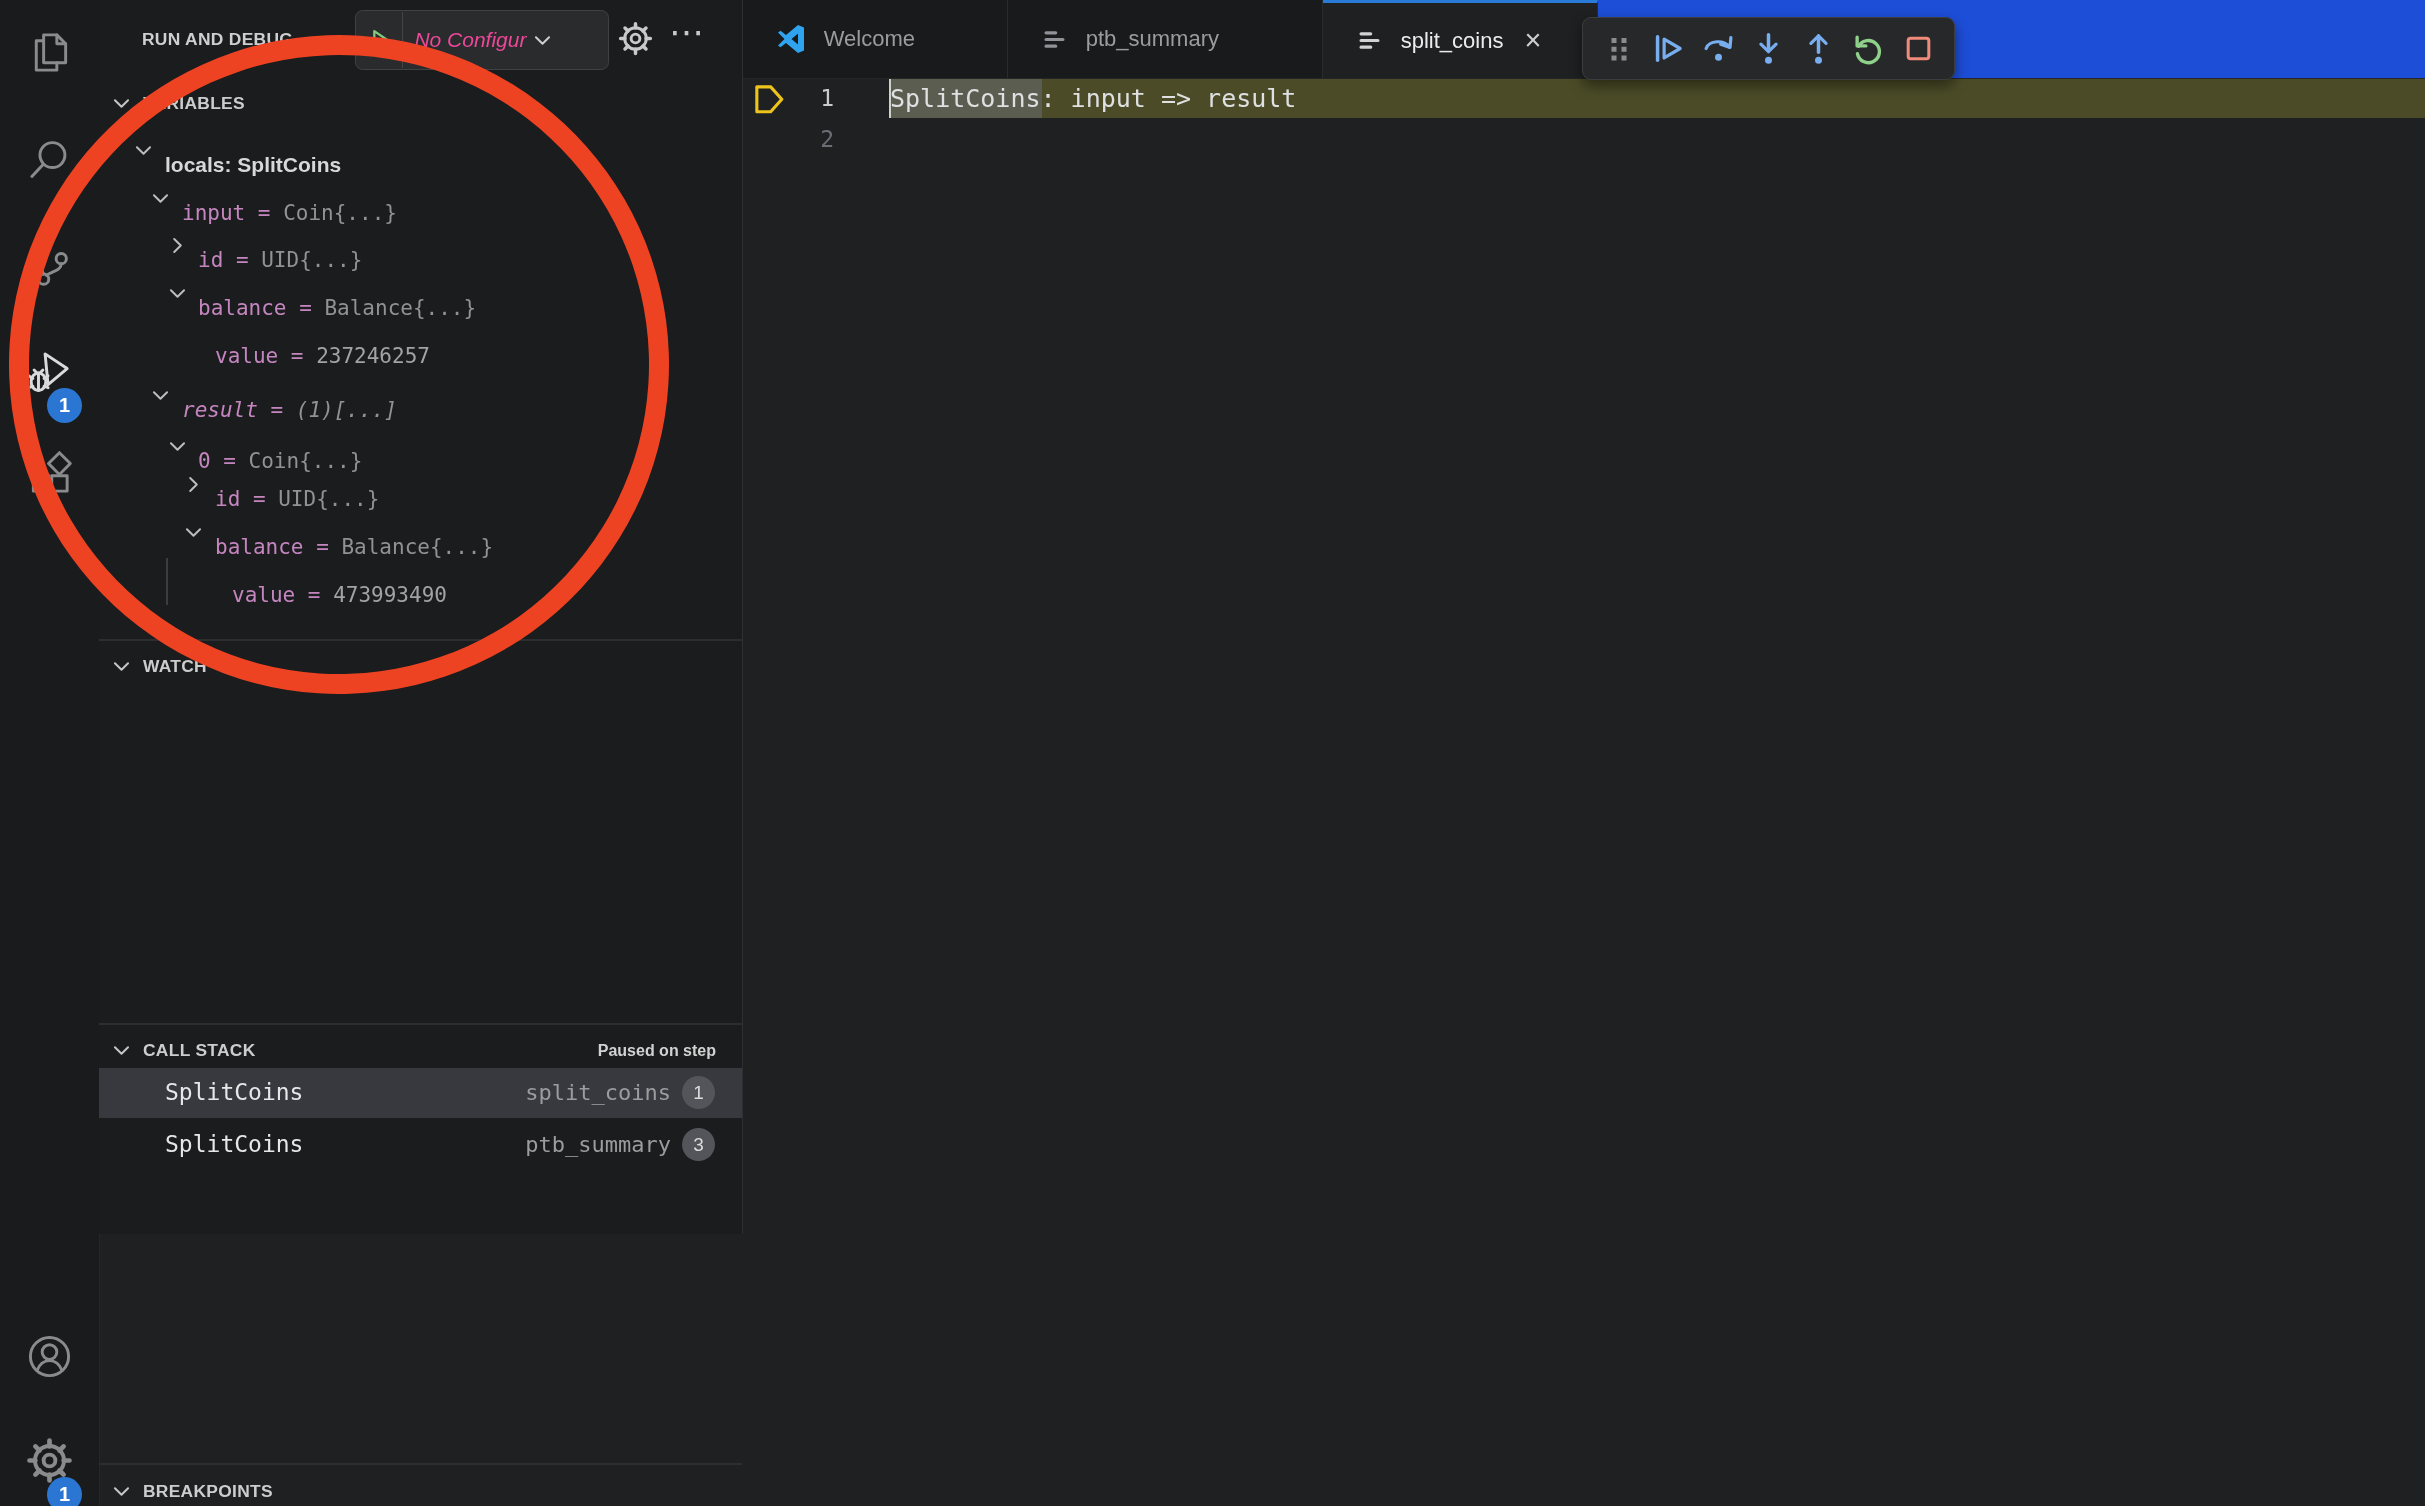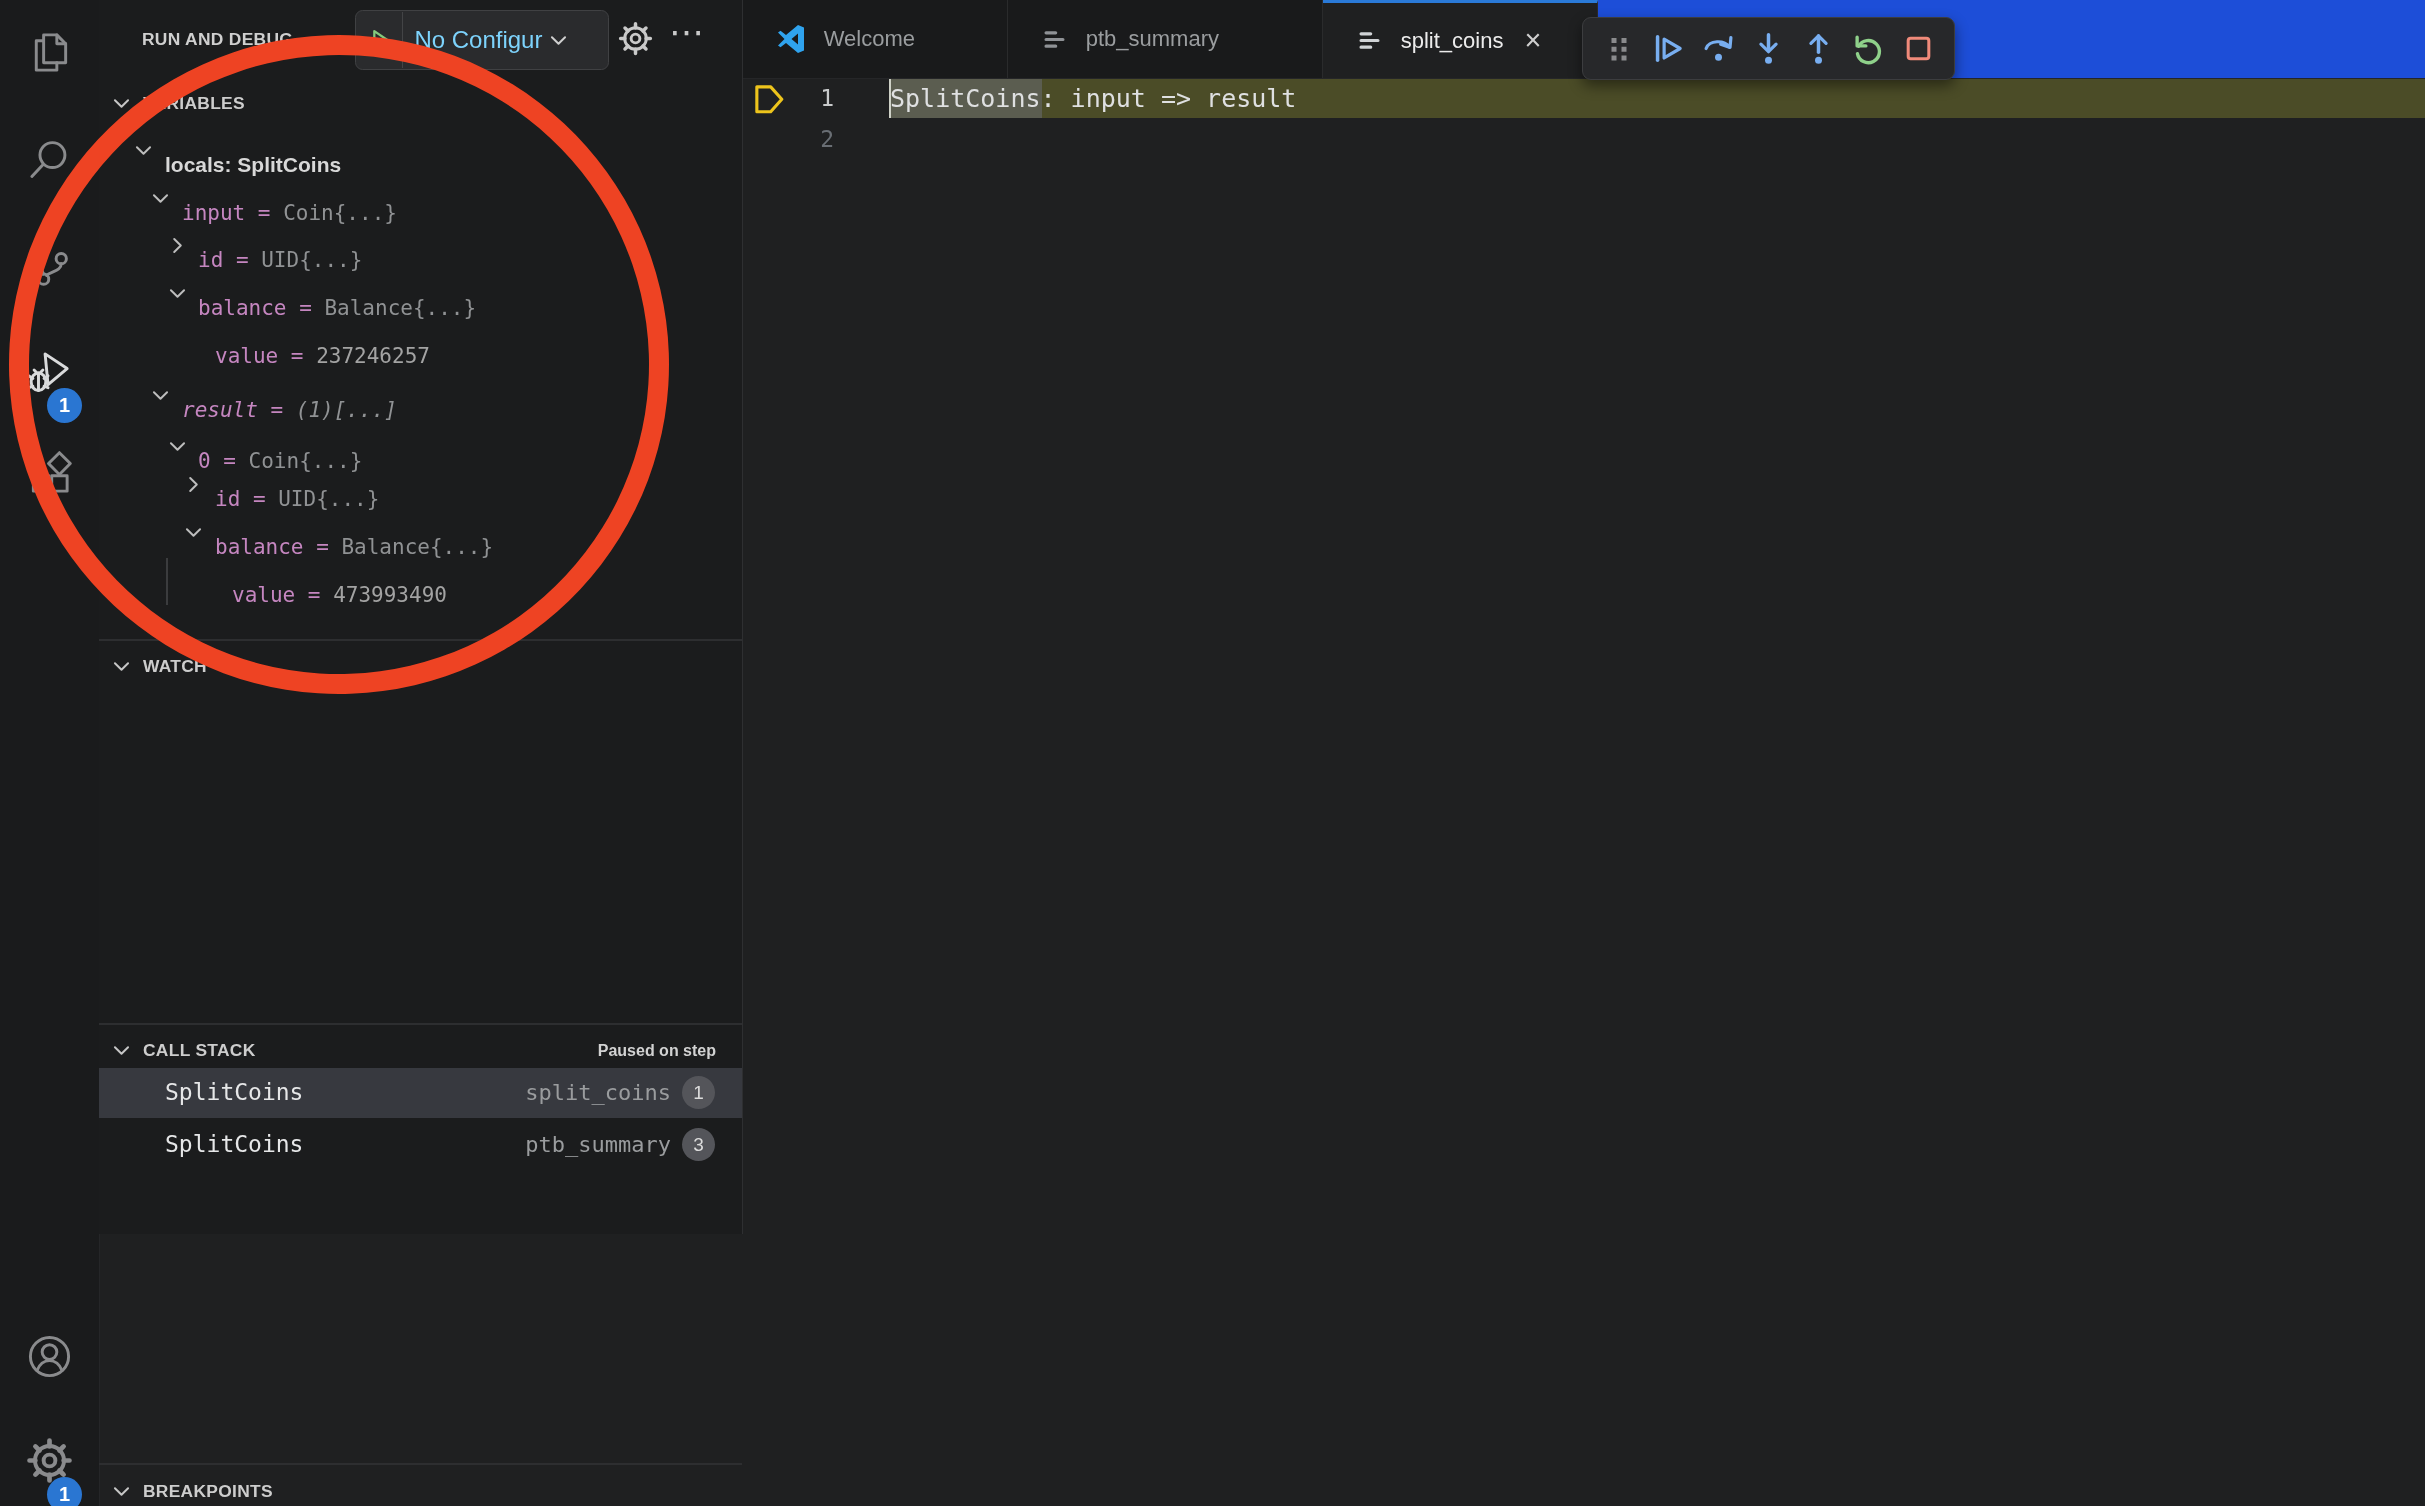--- a/index.html
+++ b/index.html
@@ -13,21 +13,21 @@
   .ab-badge{position:absolute;width:35px;height:35px;border-radius:50%;background:#2a76d2;color:#fff;
             font:bold 20px "Liberation Sans",sans-serif;display:flex;align-items:center;justify-content:center;z-index:5;}
 
   
   .sidebar{position:absolute;left:99px;top:0;width:643px;height:1234px;background:#1b1c1d;border-right:0.8px solid #2e2f31;}
   .sb-title{position:absolute;left:43px;top:29px;font-weight:bold;font-size:17.4px;letter-spacing:0.3px;color:#cfcfcf;}
   .cfg{position:absolute;left:256px;top:10px;width:252px;height:58px;background:#2a2b2d;border:0.8px solid #404143;border-radius:7.6px;
        display:flex;align-items:center;cursor:pointer;}
   .cfg .play{margin-left:10.6px;display:flex;}
   .cfg .cfg-div{width:0.8px;height:56px;background:#434446;margin-left:9px;}
-  .cfg .cfg-label{margin-left:12px;font-size:24px;color:#7dd3fc;white-space:nowrap;}
+  .cfg .cfg-label{margin-left:12px;font-size:21px;color:#ec4899;white-space:nowrap;font-style:italic;}
   .cfg .chev{margin-left:6px;display:flex;color:#cfcfcf;}
   .hdr-icon{position:absolute;color:#c9c9c9;cursor:pointer;display:flex;}
   .dots{position:absolute;left:570px;top:12px;font-size:35px;color:#c9c9c9;cursor:pointer;letter-spacing:1.5px;}
 
   .section-hdr{position:absolute;left:0;width:643px;height:42px;cursor:pointer;}
   .section-hdr .tw{position:absolute;left:12px;top:10px;color:#c6c6c6;display:flex;}
   .section-hdr .lbl{position:absolute;left:44px;top:10px;font-weight:bold;font-size:17.4px;letter-spacing:0.3px;color:#cdcdcd;}
   .section-status{position:absolute;right:26px;top:12px;font-weight:bold;font-size:16px;color:#d2d2d2;}
   .sb-div{position:absolute;left:0;width:643px;height:1.5px;background:#2d2e30;}
 

